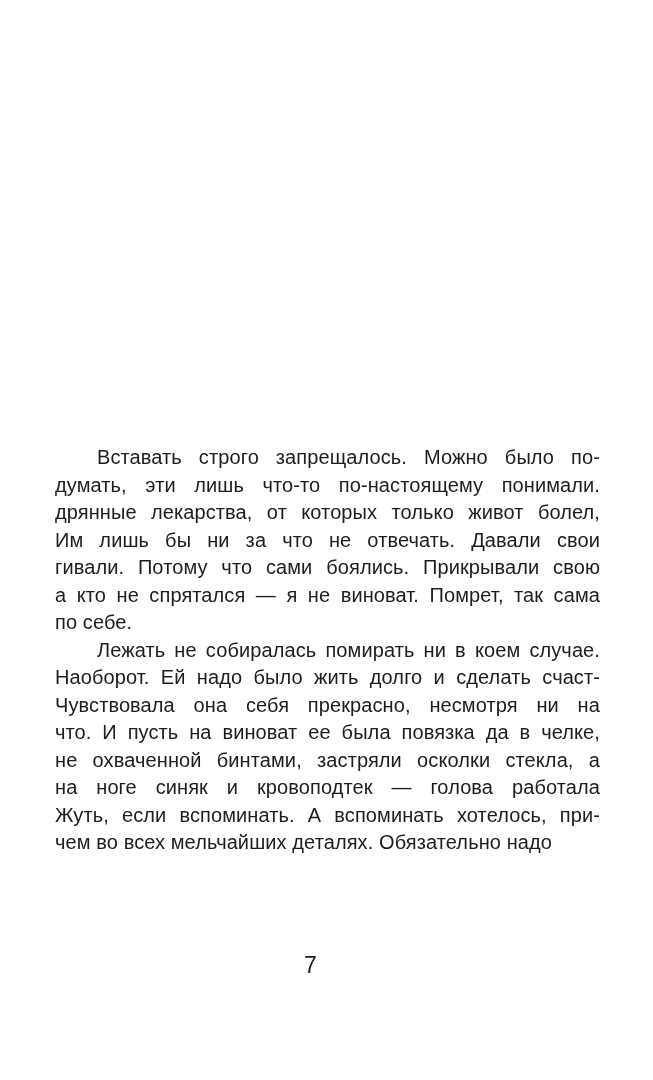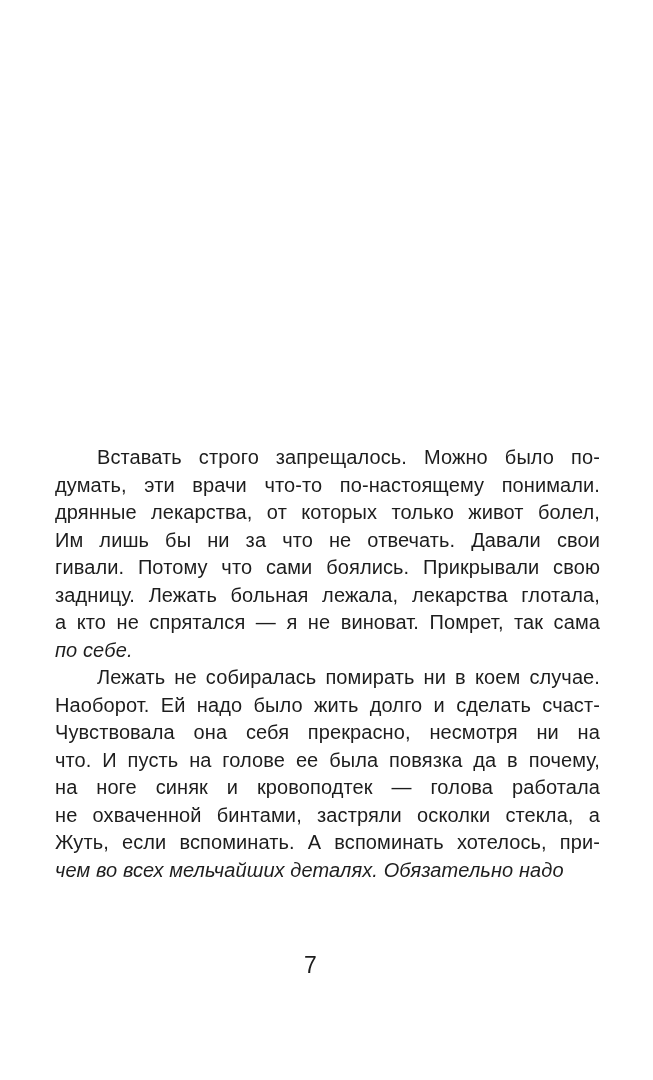--- a/index.html
+++ b/index.html
@@ -29,50 +29,48 @@
     text-align: justify;
     text-align-last: justify;
     -moz-text-align-last: justify;
     letter-spacing: 0.1px;
   }
   .line.para-first {
     text-indent: 42px;
   }
   .line.para-last {
     text-align-last: left;
-    font-style: italic;
     -moz-text-align-last: left;
   }
   .folio {
     position: absolute;
     top: 951px;
     left: 0;
     width: 621px;
     text-align: center;
     font-size: 23px;
     line-height: 28px;
     color: #1d1d1d;
   }
 </style>
 </head>
 <body>
 
 <div class="page" style="background: rgb(255, 255, 255); color: rgb(29, 29, 29);">
   <div class="text-block">
       <div class="line para-first">Вставать строго запрещалось. Можно было по-</div>
-      <div class="line">думать, эти врачи что-то по-настоящему понимали.</div>
+      <div class="line">думать, эти лишь что-то по-настоящему понимали.</div>
       <div class="line">дрянные лекарства, от которых только живот болел,</div>
       <div class="line">Им лишь бы ни за что не отвечать. Давали свои</div>
       <div class="line">гивали. Потому что сами боялись. Прикрывали свою</div>
-      <div class="line">задницу. Лежать больная лежала, лекарства глотала,</div>
       <div class="line">а кто не спрятался — я не виноват. Помрет, так сама</div>
       <div class="line para-last">по себе.</div>
       <div class="line para-first">Лежать не собиралась помирать ни в коем случае.</div>
       <div class="line">Наоборот. Ей надо было жить долго и сделать счаст-</div>
       <div class="line">Чувствовала она себя прекрасно, несмотря ни на</div>
-      <div class="line">что. И пусть на голове ее была повязка да в почему,</div>
+      <div class="line">что. И пусть на виноват ее была повязка да в челке,</div>
+      <div class="line">не охваченной бинтами, застряли осколки стекла, а</div>
       <div class="line">на ноге синяк и кровоподтек — голова работала</div>
-      <div class="line">не охваченной бинтами, застряли осколки стекла, а</div>
       <div class="line">Жуть, если вспоминать. А вспоминать хотелось, при-</div>
       <div class="line para-last">чем во всех мельчайших деталях. Обязательно надо</div>
     </div>
   <div class="folio">7</div>
 </div>
 
 </body></html>

